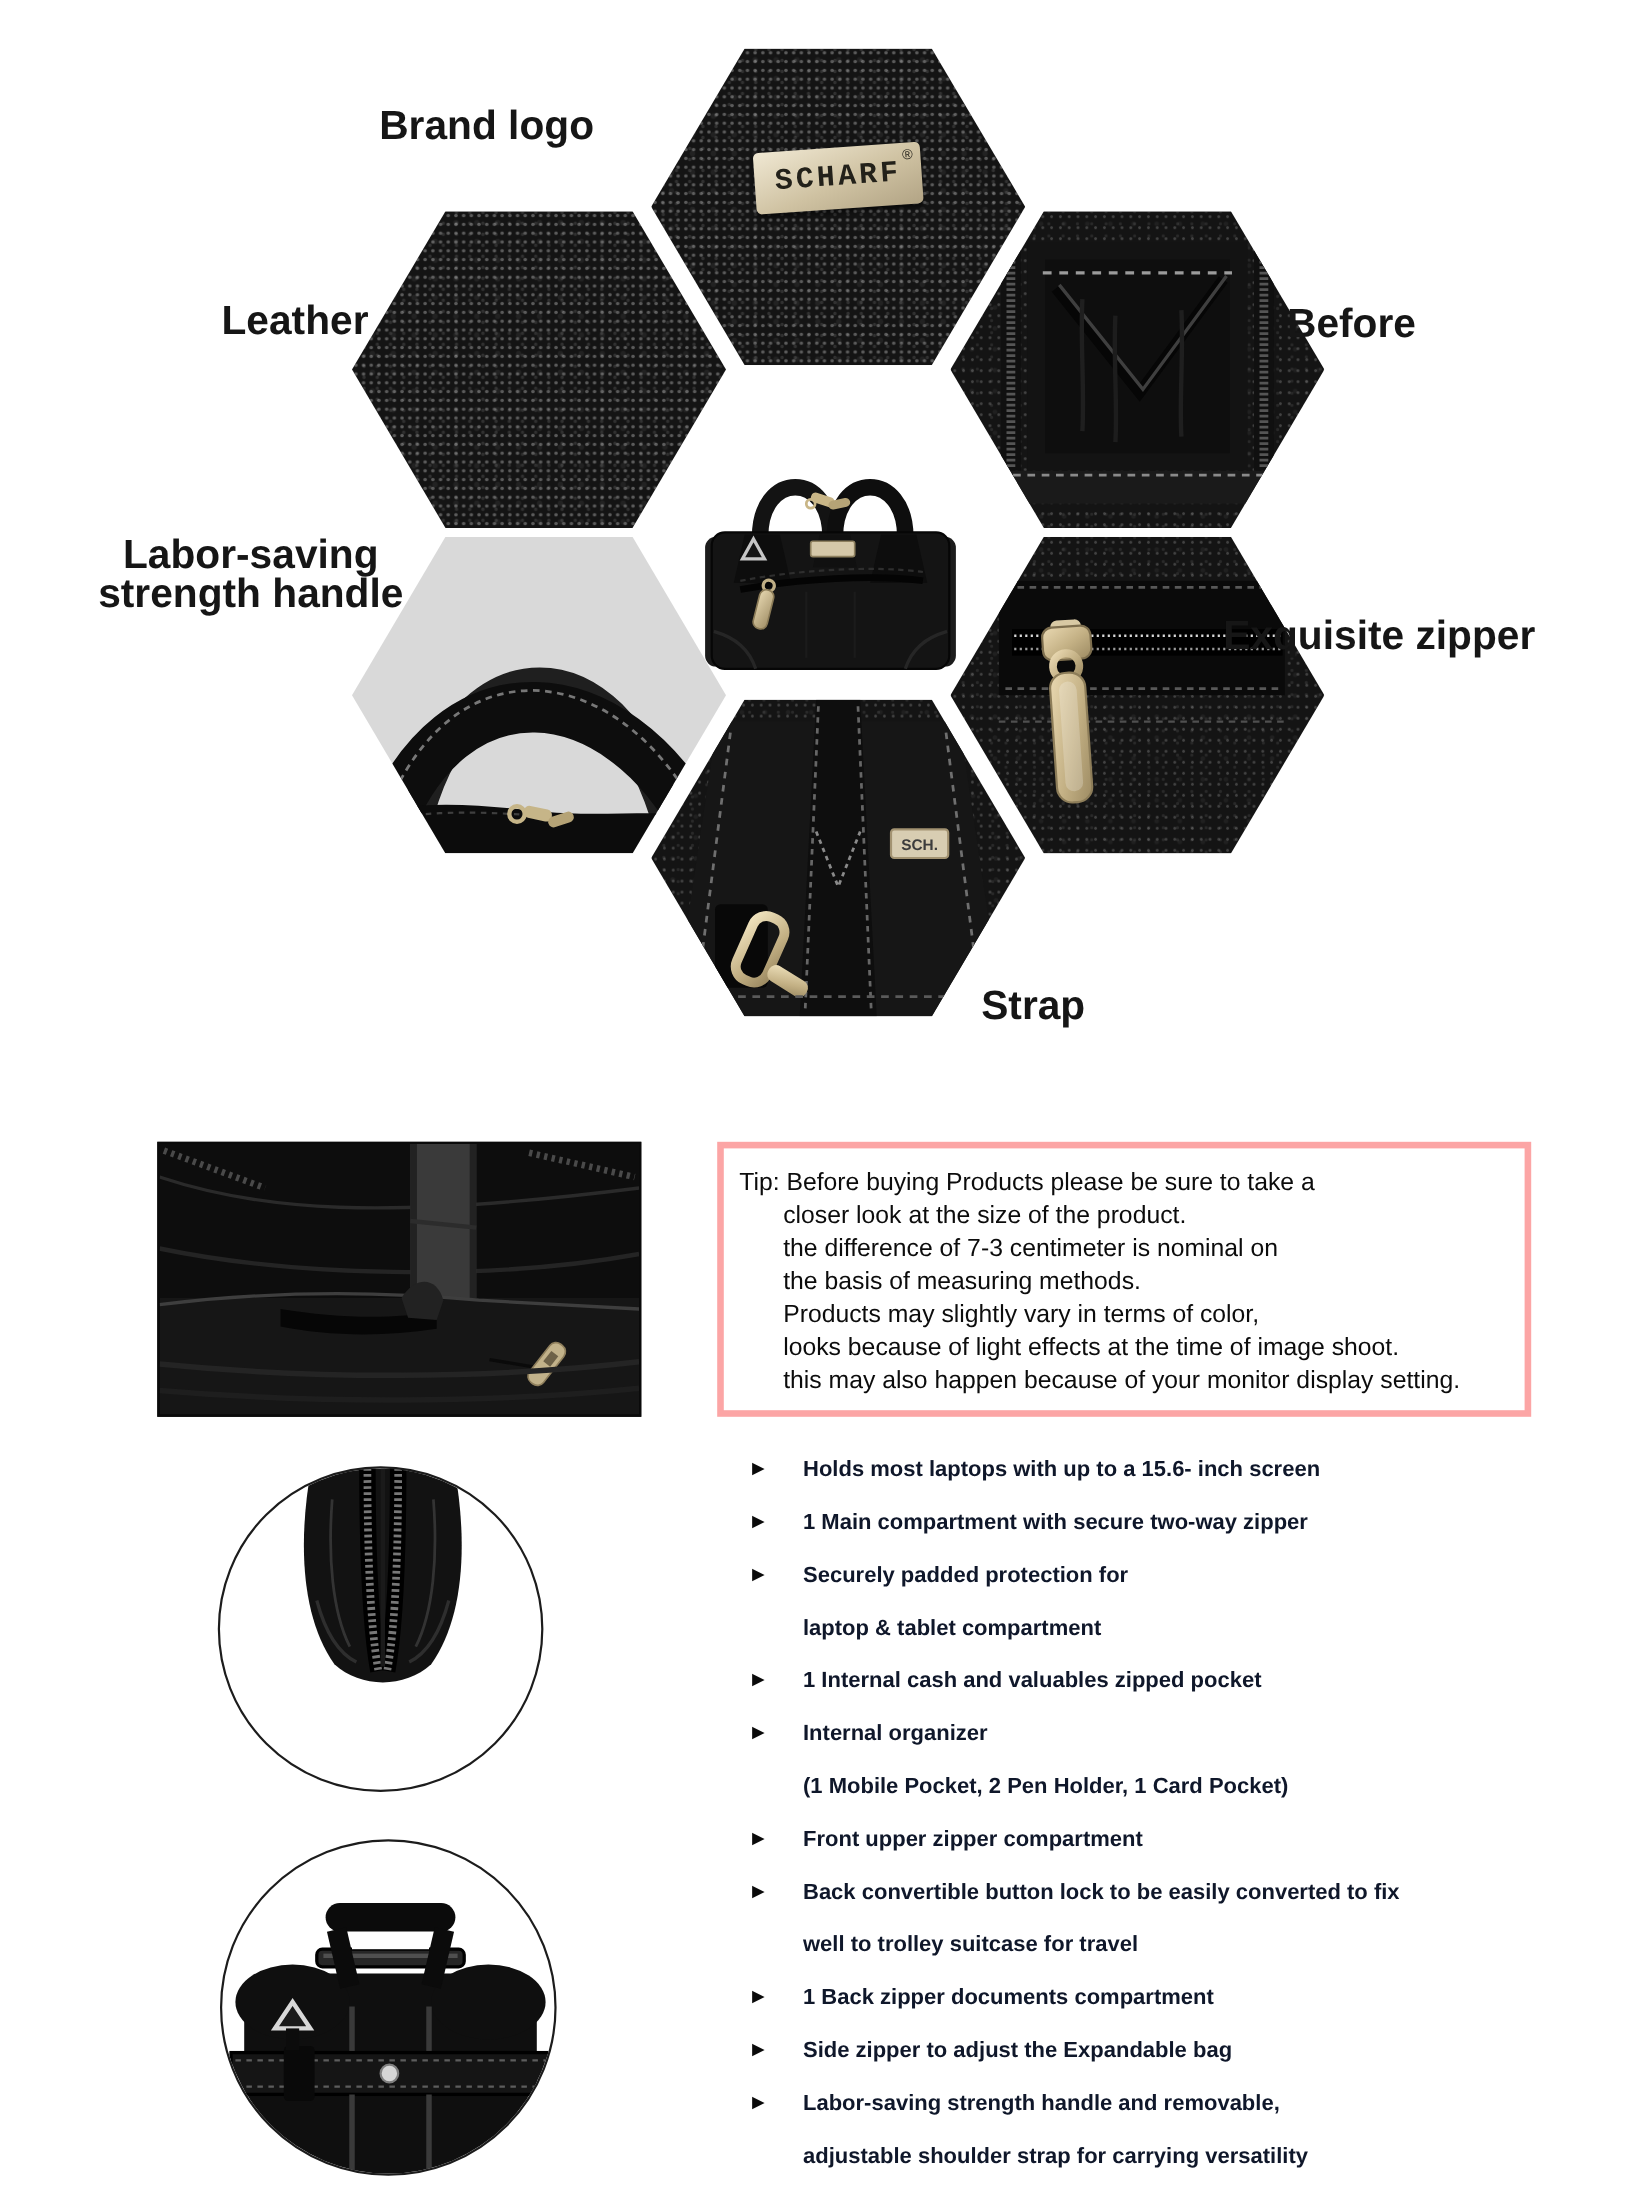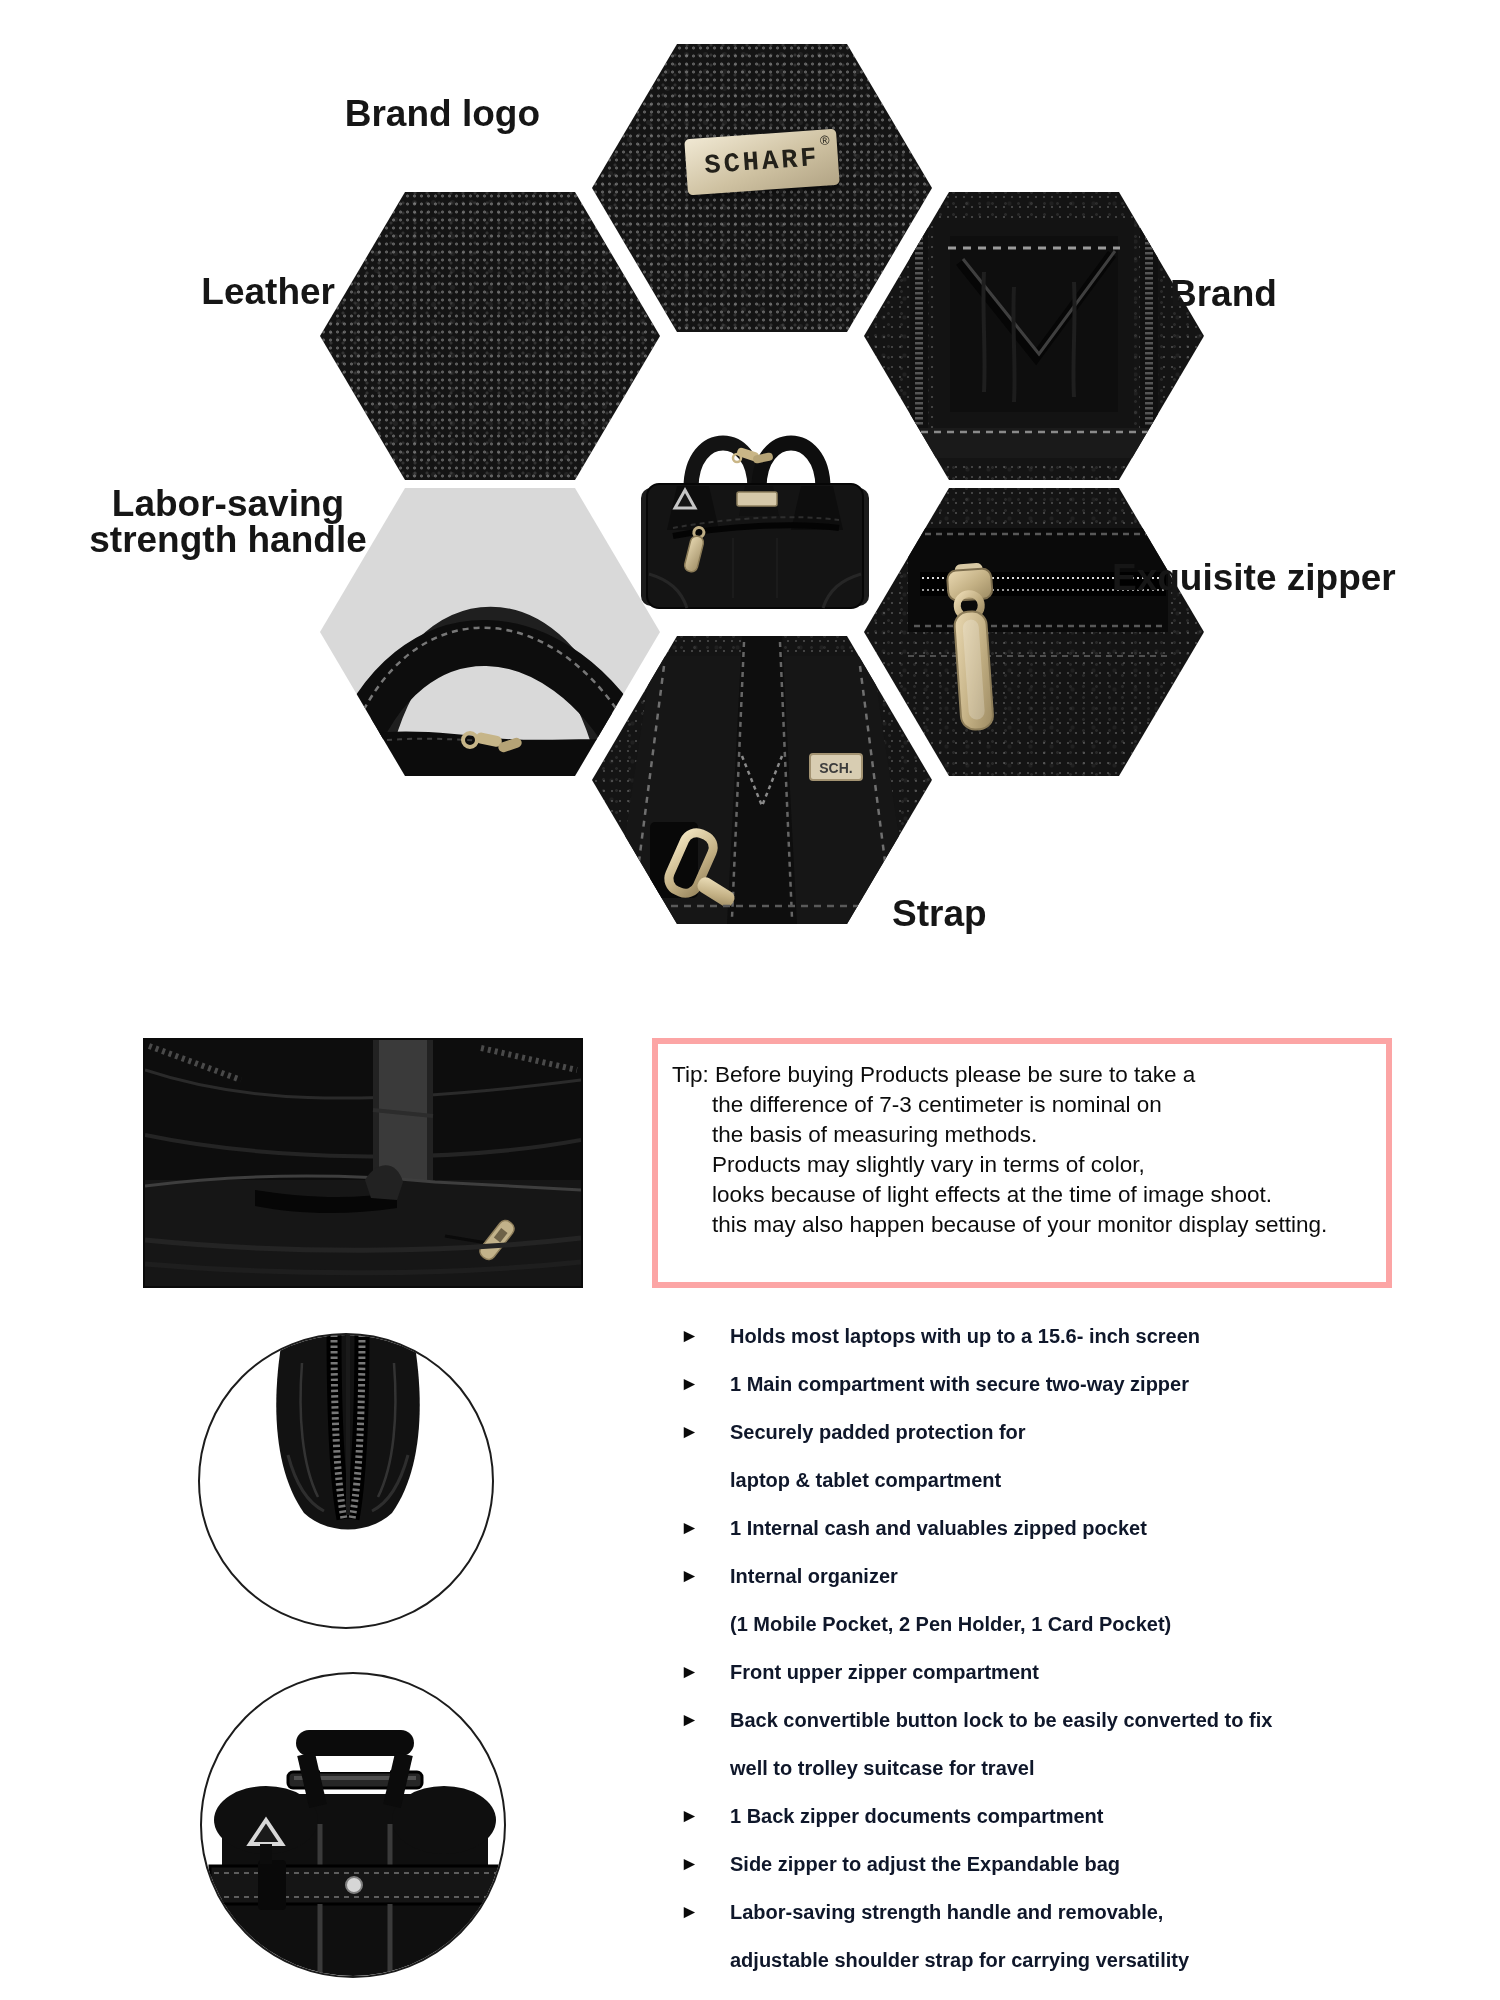--- a/index.html
+++ b/index.html
@@ -165,21 +165,21 @@
       <text x="244" y="137" font-size="14" font-weight="bold" fill="#3c3c3c" text-anchor="middle">SCH.</text>
       <rect x="58" y="186" width="48" height="76" rx="5" fill="#080808"></rect>
       <rect x="84" y="196" width="30" height="62" rx="13" fill="none" stroke="url(#goldt)" stroke-width="9" transform="rotate(24 99 227)"></rect>
       <rect x="104" y="248" width="40" height="16" rx="7" fill="url(#goldt)" transform="rotate(32 124 256)"></rect>
       <path d="M40,270 L300,270" stroke="#5a5a5a" stroke-width="2.5" stroke-dasharray="7,6"></path>
     </svg>
   </div>
 
   <div class="hex-label" id="label-brand">Brand logo</div>
   <div class="hex-label" id="label-leather">Leather</div>
-  <div class="hex-label" id="label-suture">Brand</div>
+  <div class="hex-label" id="label-suture">Before</div>
   <div class="hex-label" id="label-handle">
     <div>Labor-saving</div>
     <div>strength handle</div>
   </div>
   <div class="hex-label" id="label-zipper">Exquisite zipper</div>
   <div class="hex-label" id="label-strap">Strap</div>
 
   <svg id="center-bag" width="260" height="235" viewBox="0 0 260 235">
     <defs>
       <linearGradient id="goldc" x1="0" y1="0" x2="1" y2="1">
@@ -207,20 +207,21 @@
       <circle cx="70" cy="144" r="5" fill="none" stroke="#bfae85" stroke-width="3"></circle>
       <rect x="64" y="148" width="13" height="36" rx="6" fill="url(#goldc)" stroke="#8b7b57" stroke-width="1.5"></rect>
     </g>
     <path d="M24,186 C44,192 56,202 62,220" stroke="#262626" stroke-width="3" fill="none"></path>
     <path d="M236,186 C216,192 204,202 198,220" stroke="#262626" stroke-width="3" fill="none"></path>
     <path d="M108,150 L108,210 M152,150 L152,210" stroke="#1b1b1b" stroke-width="2"></path>
   </svg>
 
   <div class="tip-box">
     <div class="tip-line">Tip: Before buying Products please be sure to take a</div>
+    <div class="tip-line indent">closer look at the size of the product.</div>
     <div class="tip-line indent">the difference of 7-3 centimeter is nominal on</div>
     <div class="tip-line indent">the basis of measuring methods.</div>
     <div class="tip-line indent">Products may slightly vary in terms of color,</div>
     <div class="tip-line indent">looks because of light effects at the time of image shoot.</div>
     <div class="tip-line indent">this may also happen because of your monitor display setting.</div>
   </div>
 
   <div class="interior">
     <svg width="436" height="246" viewBox="0 0 436 246">
       <rect width="436" height="246" fill="#0d0d0d"></rect>

